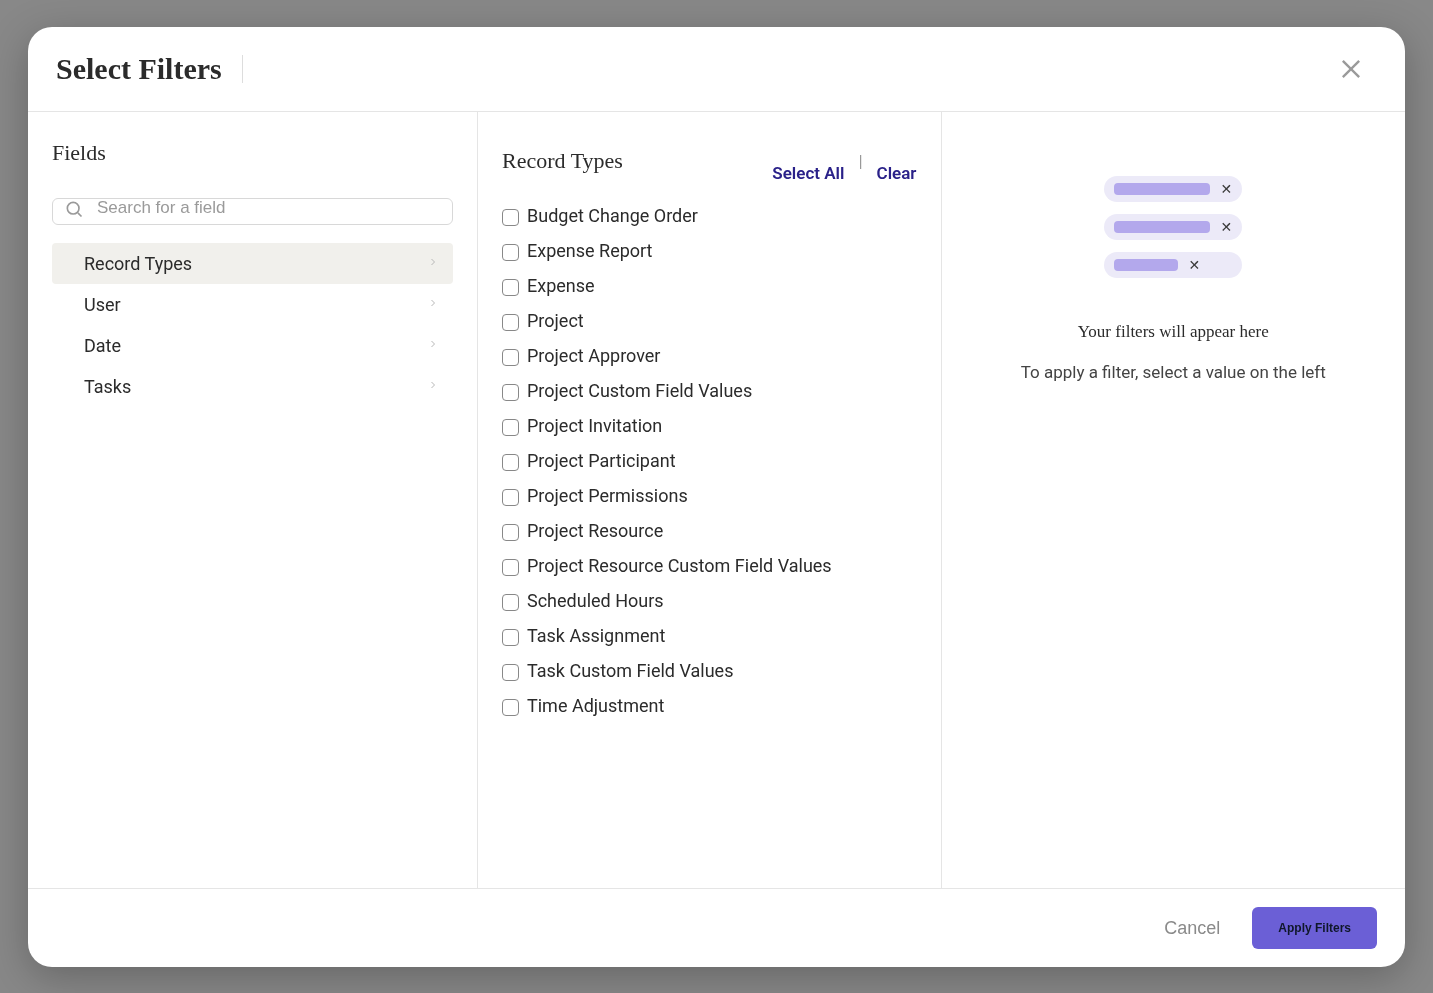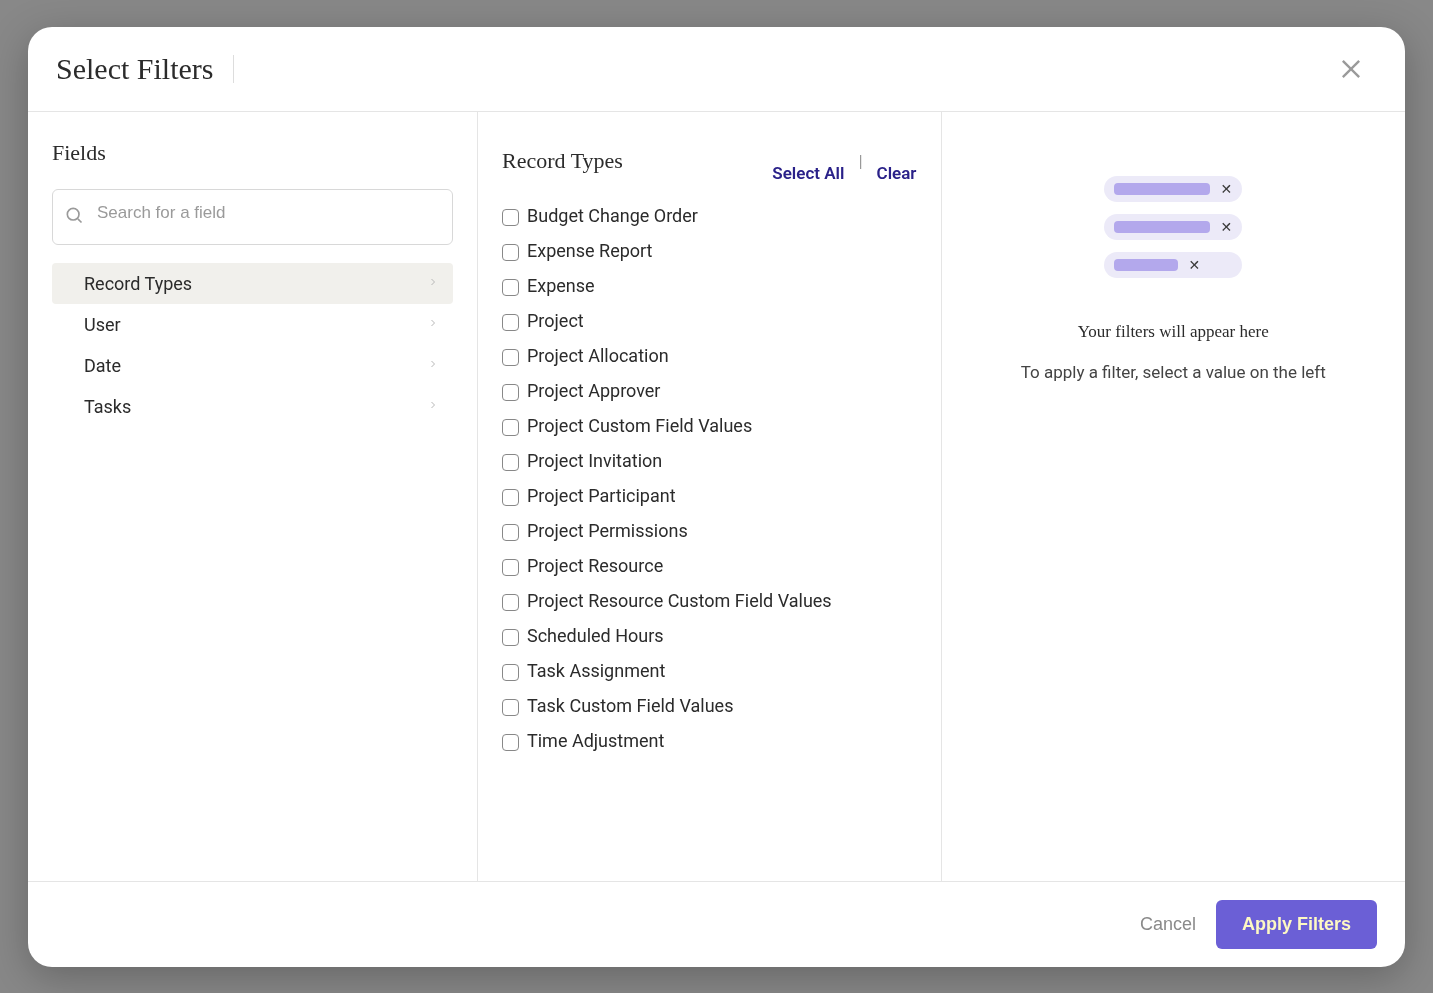--- a/index.html
+++ b/index.html
@@ -25,21 +25,21 @@
   }
   .dialog-header {
     display: flex;
     align-items: center;
     justify-content: space-between;
     padding: 24px 36px 24px 28px;
     border-bottom: 1px solid #e5e5e5;
   }
   .dialog-title {
     font-size: 30px;
-    font-weight: 400;
+    font-weight: 700;
     color: #2b2b2b;
     font-family: Georgia, "Times New Roman", serif;
     display: flex;
     align-items: center;
     gap: 20px;
   }
   .dialog-title .vline {
     width: 1px;
     height: 28px;
     background: #ddd;
@@ -98,29 +98,29 @@
   .mid-actions .link {
     color: #2a2189;
     font-weight: 600;
     cursor: pointer;
     margin-top: 23px;
   }
   .mid-actions .sep {
     color: #999;
   }
   .left-title {
-    margin-bottom: 23px;
+    margin-bottom: 32px;
   }
   .search-wrap {
     position: relative;
     margin-bottom: 18px;
   }
   .search-wrap input {
     width: 100%;
-    height: 56px;
+    height: 27px;
     border: 1px solid #d8d8d8;
     border-radius: 6px;
     padding: 0 12px 8px 44px;
     font-size: 17px;
     color: #333;
     background: #fff;
   }
   .search-wrap input::placeholder { color: #9a9a9a; }
   .search-wrap .icon {
     position: absolute;
@@ -205,36 +205,36 @@
   }
   .right-sub {
     font-size: 17px;
     color: #444;
   }
   .dialog-footer {
     border-top: 1px solid #e5e5e5;
     padding: 18px 28px;
     display: flex;
     justify-content: flex-end;
-    align-items: center;
-    gap: 12px;
+    align-items: flex-end;
+    gap: 24px;
   }
   .btn-cancel {
     background: none;
     border: none;
     font-size: 18px;
     color: #8a8a8a;
     cursor: pointer;
     padding: 10px 8px;
   }
   .btn-apply {
     background: #6b5fd6;
-    color: #fef9c3;
+    color: #0f172a;
     border: none;
-    font-size: 18px;
+    font-size: 12px;
     font-weight: 600;
     padding: 14px 26px;
     border-radius: 6px;
     cursor: pointer;
   }
 </style>
 </head>
 <body>
 
 <div class="dialog">
@@ -314,24 +314,20 @@
           <label class="opt">
             <input type="checkbox" style="">
             <span>Expense</span>
           </label>
           <label class="opt">
             <input type="checkbox" style="">
             <span>Project</span>
           </label>
           <label class="opt">
             <input type="checkbox" style="">
-            <span>Project Allocation</span>
-          </label>
-          <label class="opt">
-            <input type="checkbox" style="">
             <span>Project Approver</span>
           </label>
           <label class="opt">
             <input type="checkbox" style="">
             <span>Project Custom Field Values</span>
           </label>
           <label class="opt">
             <input type="checkbox" style="">
             <span>Project Invitation</span>
           </label>

